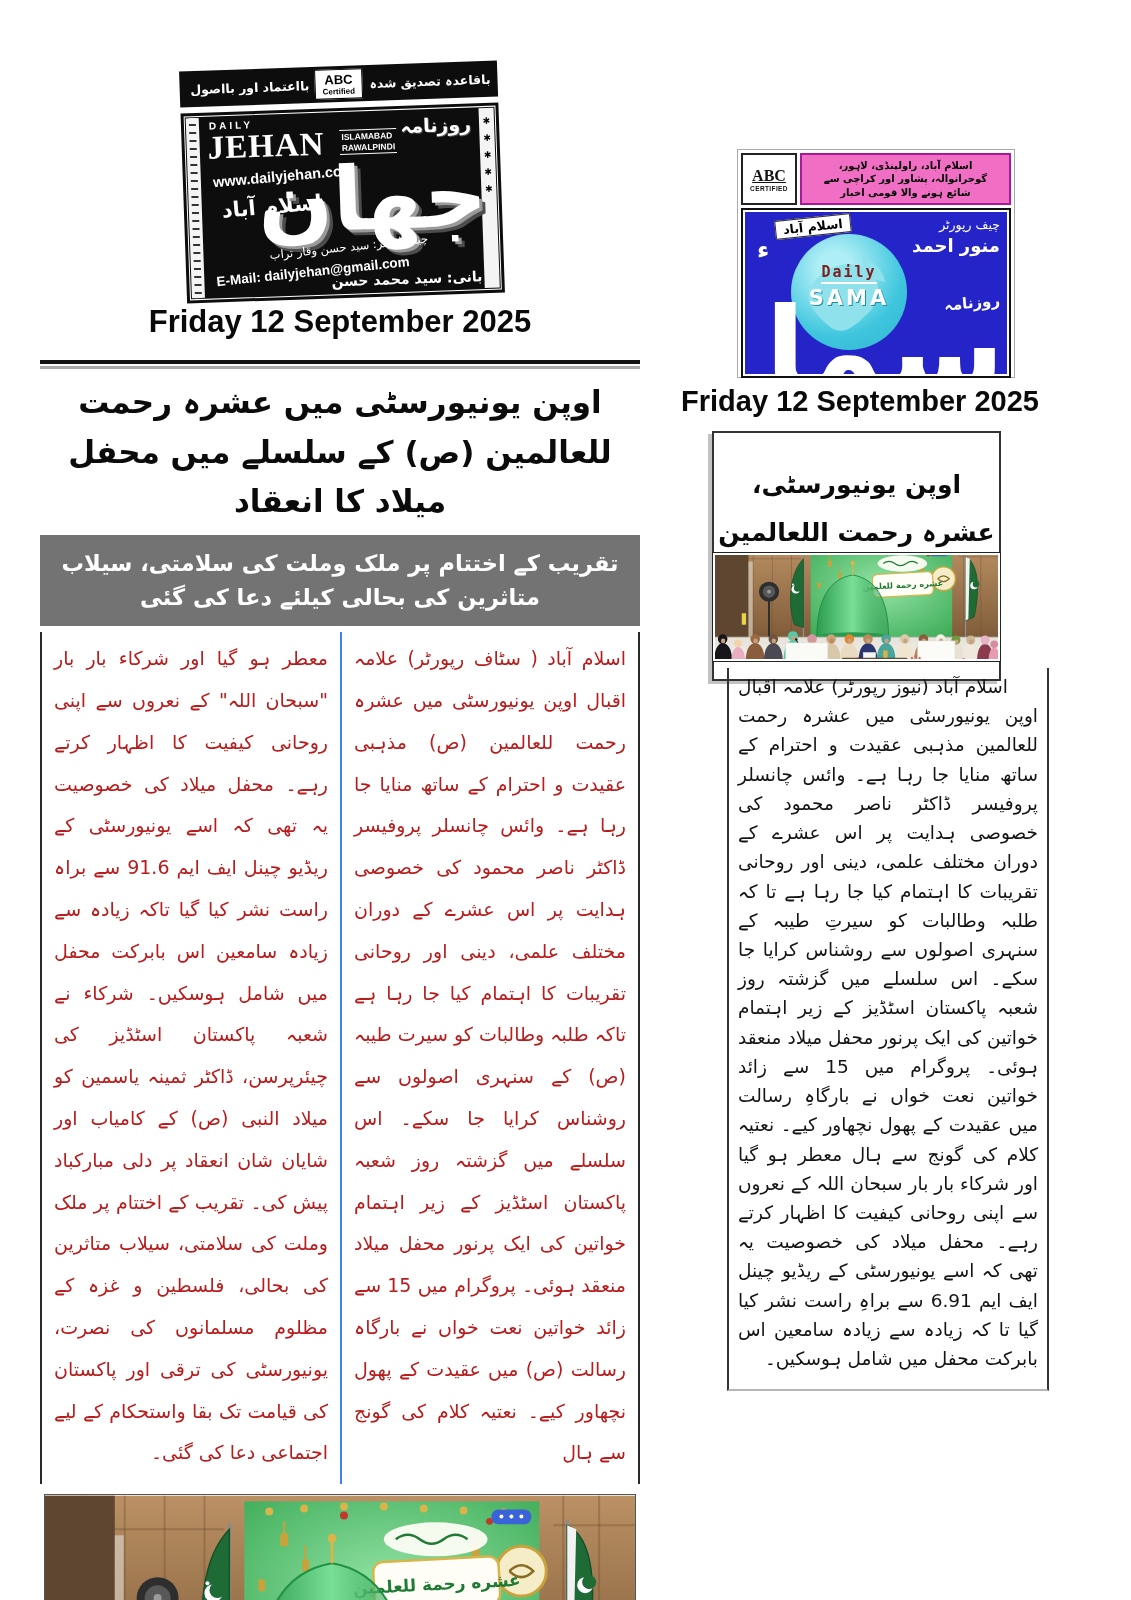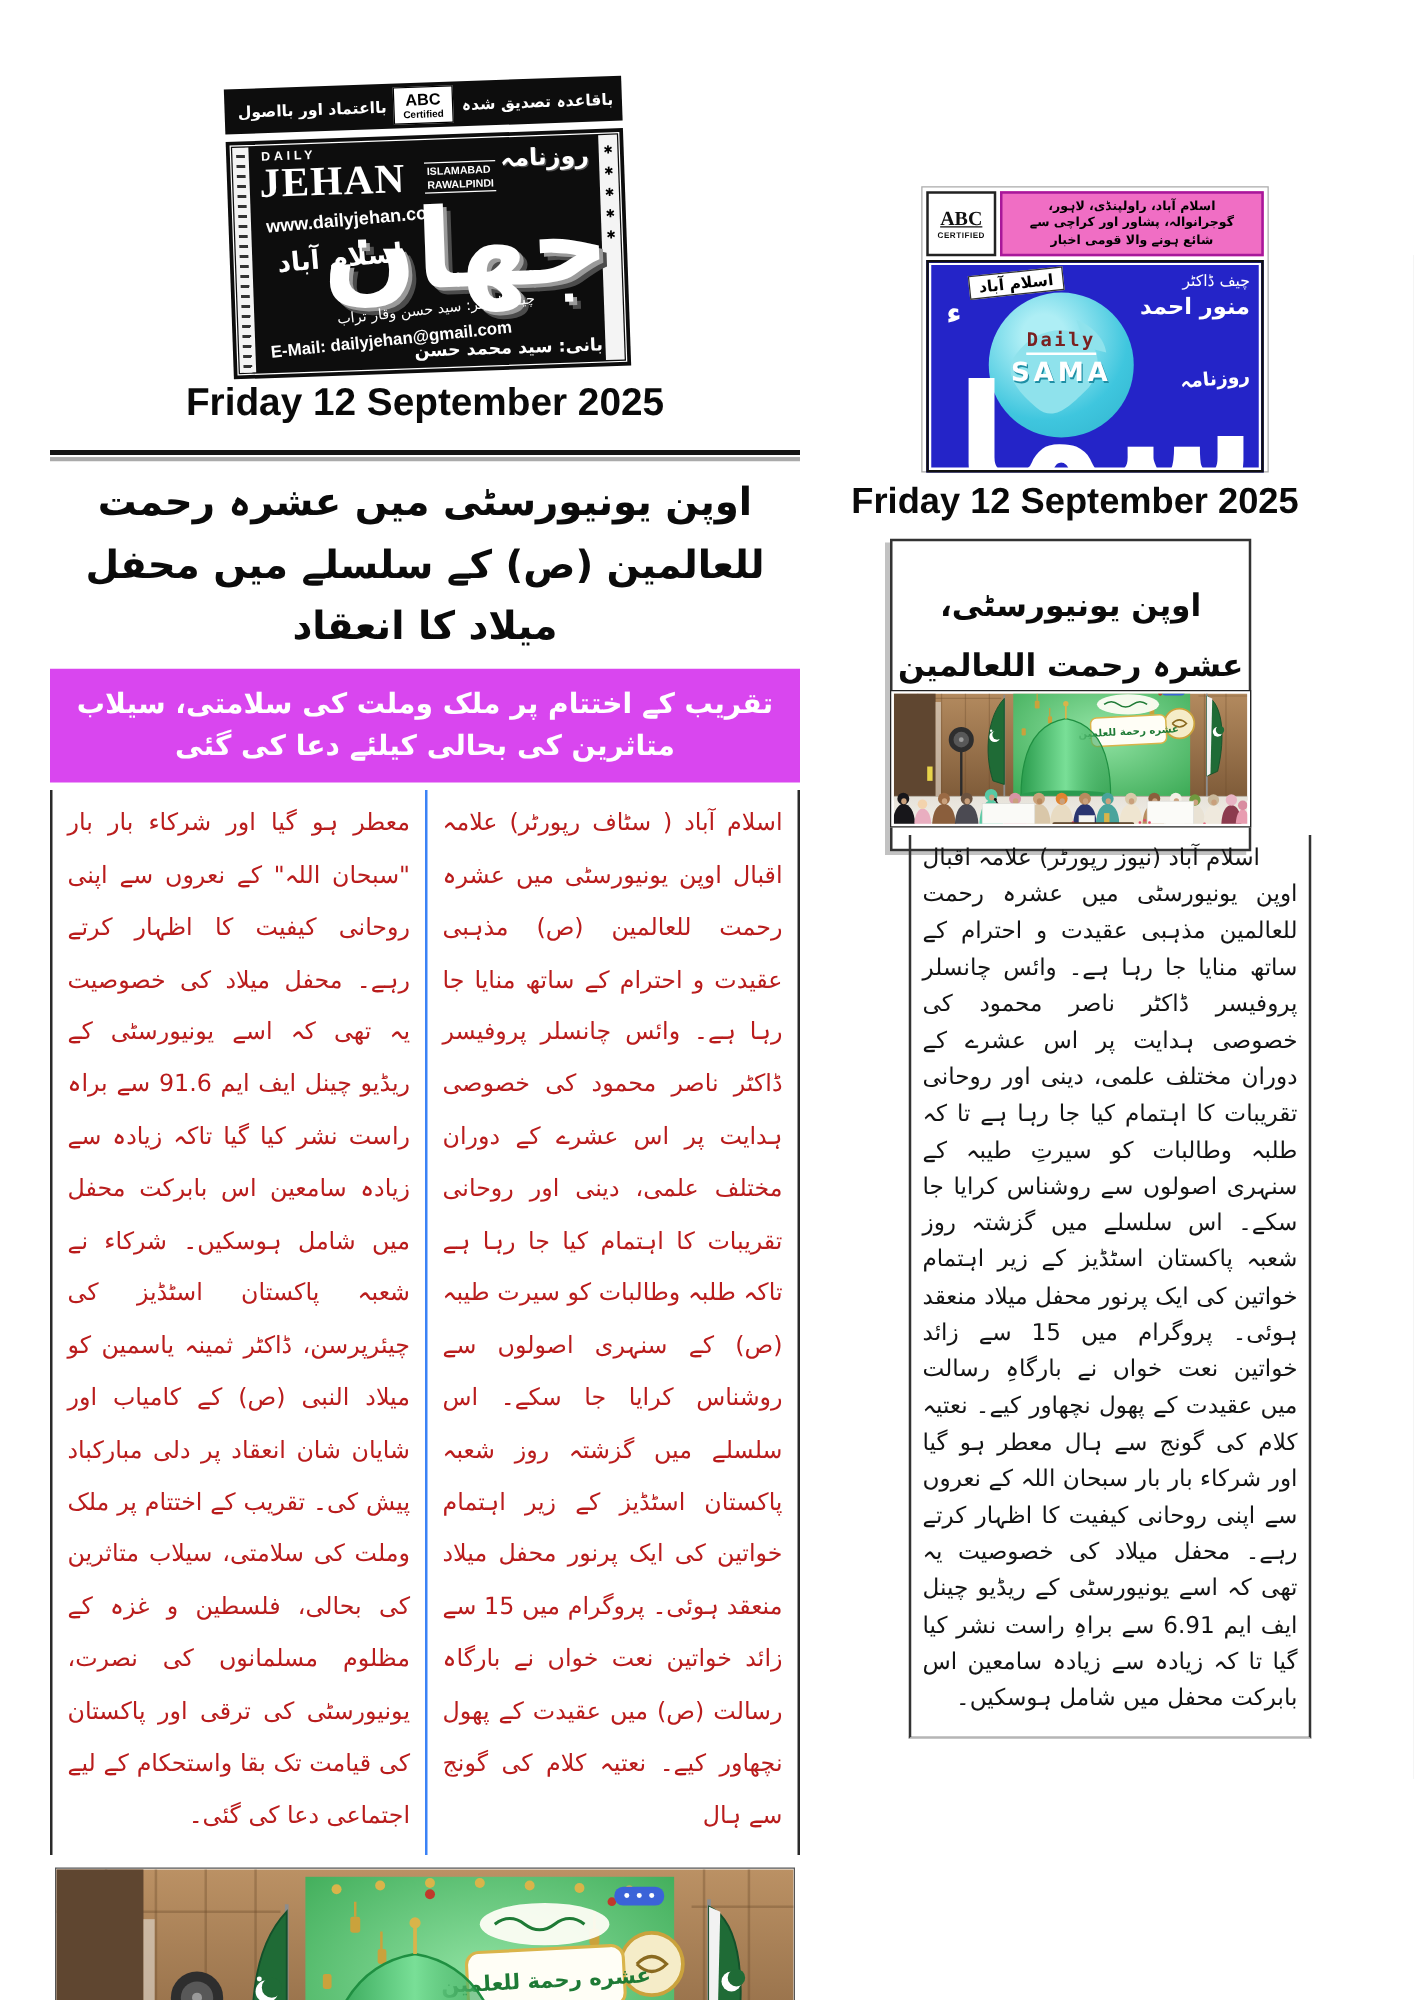--- a/index.html
+++ b/index.html
@@ -37,21 +37,21 @@
   .jm-founder{right:22px;bottom:9px;color:#fff;font-size:14px;font-weight:bold;}
 
   .date-left{left:40px;top:304px;width:600px;text-align:center;
              font:800 31px "Liberation Sans",sans-serif;color:#0a0a0a;}
   .date-right{left:652px;top:385px;width:416px;text-align:center;
               font:800 29px "Liberation Sans",sans-serif;color:#0a0a0a;}
 
   .article-left{left:40px;top:360px;width:600px;}
   .rule-top{height:4px;background:#141414;border-bottom:2px solid #fff;box-shadow:0 3px 0 #aaa;}
   .headline-l{font-size:31px;font-weight:bold;text-align:center;line-height:1.6;padding:12px 2px 8px;color:#0b0b0b;}
-  .subbar-l{background:#d946ef;color:#fff;text-align:center;font-size:22.5px;font-weight:bold;
+  .subbar-l{background:#737373;color:#fff;text-align:center;font-size:22.5px;font-weight:bold;
             padding:12px 8px;line-height:1.5;}
   .cols{display:flex;direction:rtl;margin-top:6px;border-left:2px solid #2a2a2a;border-right:2px solid #2a2a2a;}
   .col{width:50%;box-sizing:border-box;padding:6px 12px 10px;font-size:19px;line-height:2.2;
        text-align:justify;direction:rtl;color:#b91c1c;}
   .col.first{border-left:2px solid #3b82f6;}
   .photo-l{margin:10px auto 0;width:590px;height:270px;border:1px solid #555;display:block;}
 
   
   .sama-wrap{left:737px;top:149px;width:278px;height:229px;background:#fff;border:1px solid #aaa;
              padding:3px;box-sizing:border-box;}
@@ -412,21 +412,21 @@
       <div class="globe">
         <svg viewBox="0 0 116 116">
           <path d="M20,52 C34,30 58,26 74,34 C88,42 92,60 80,76 C64,92 52,104 38,92 C24,80 12,66 20,52 Z" fill="#8fe2ec"></path>
           <path d="M70,22 C82,26 92,36 94,48 L78,44 Z" fill="#8fe2ec"></path>
         </svg>
         <div class="globe-daily">Daily</div>
         <div class="globe-sama">SAMA</div>
       </div>
       <div class="sm-isl rtl">اسلام آباد</div>
       <div class="sm-hamza">ء</div>
-      <div class="sm-chief rtl">چیف ڈاکٹر</div>
+      <div class="sm-chief rtl">چیف رپورٹر</div>
       <div class="sm-chief-name rtl">منور احمد</div>
       <div class="sm-roz rtl">روزنامہ</div>
       <div class="sm-cal rtl">سما</div>
     </div>
   </div>
 
   <div class="abs date-right">Friday 12 September 2025</div>
 
   <div class="abs hbox-right rtl">
     <div>اوپن یونیورسٹی، عشرہ رحمت اللعالمین</div>

